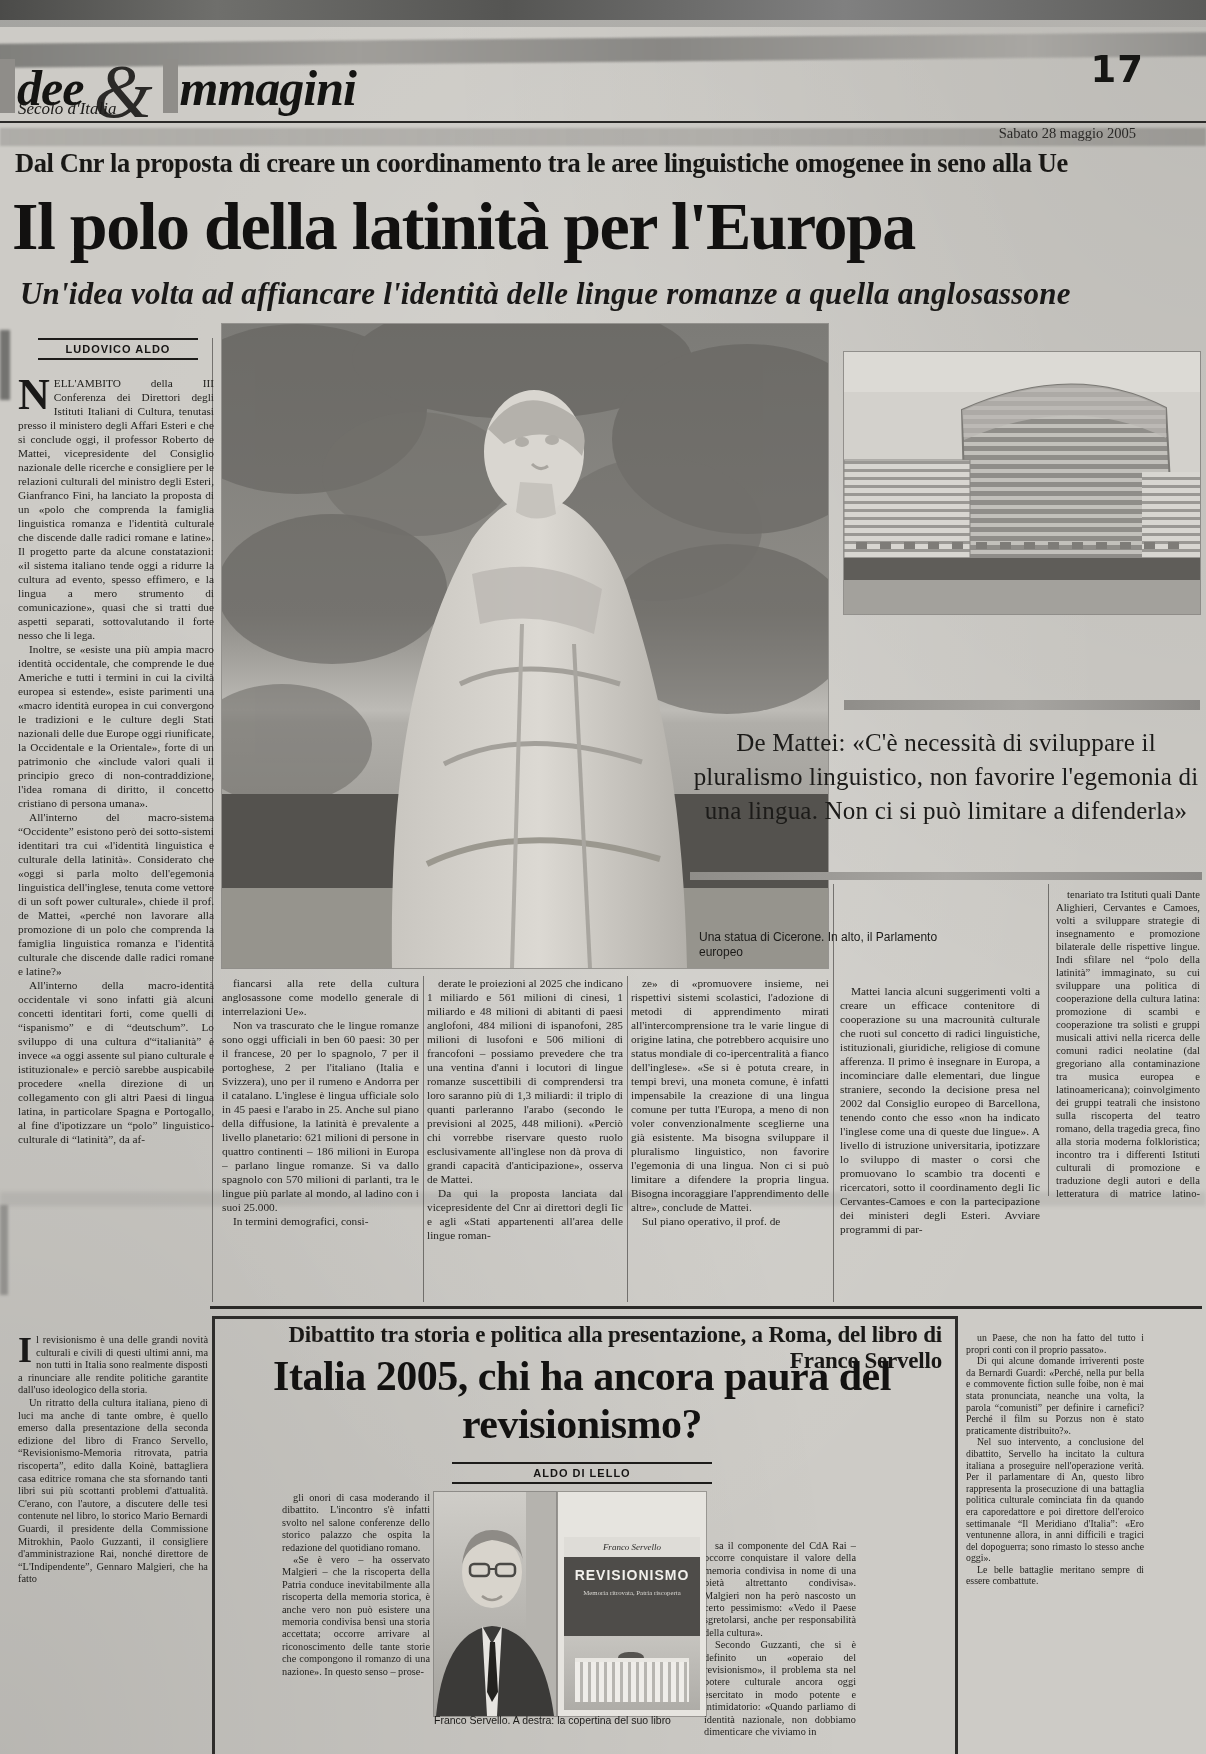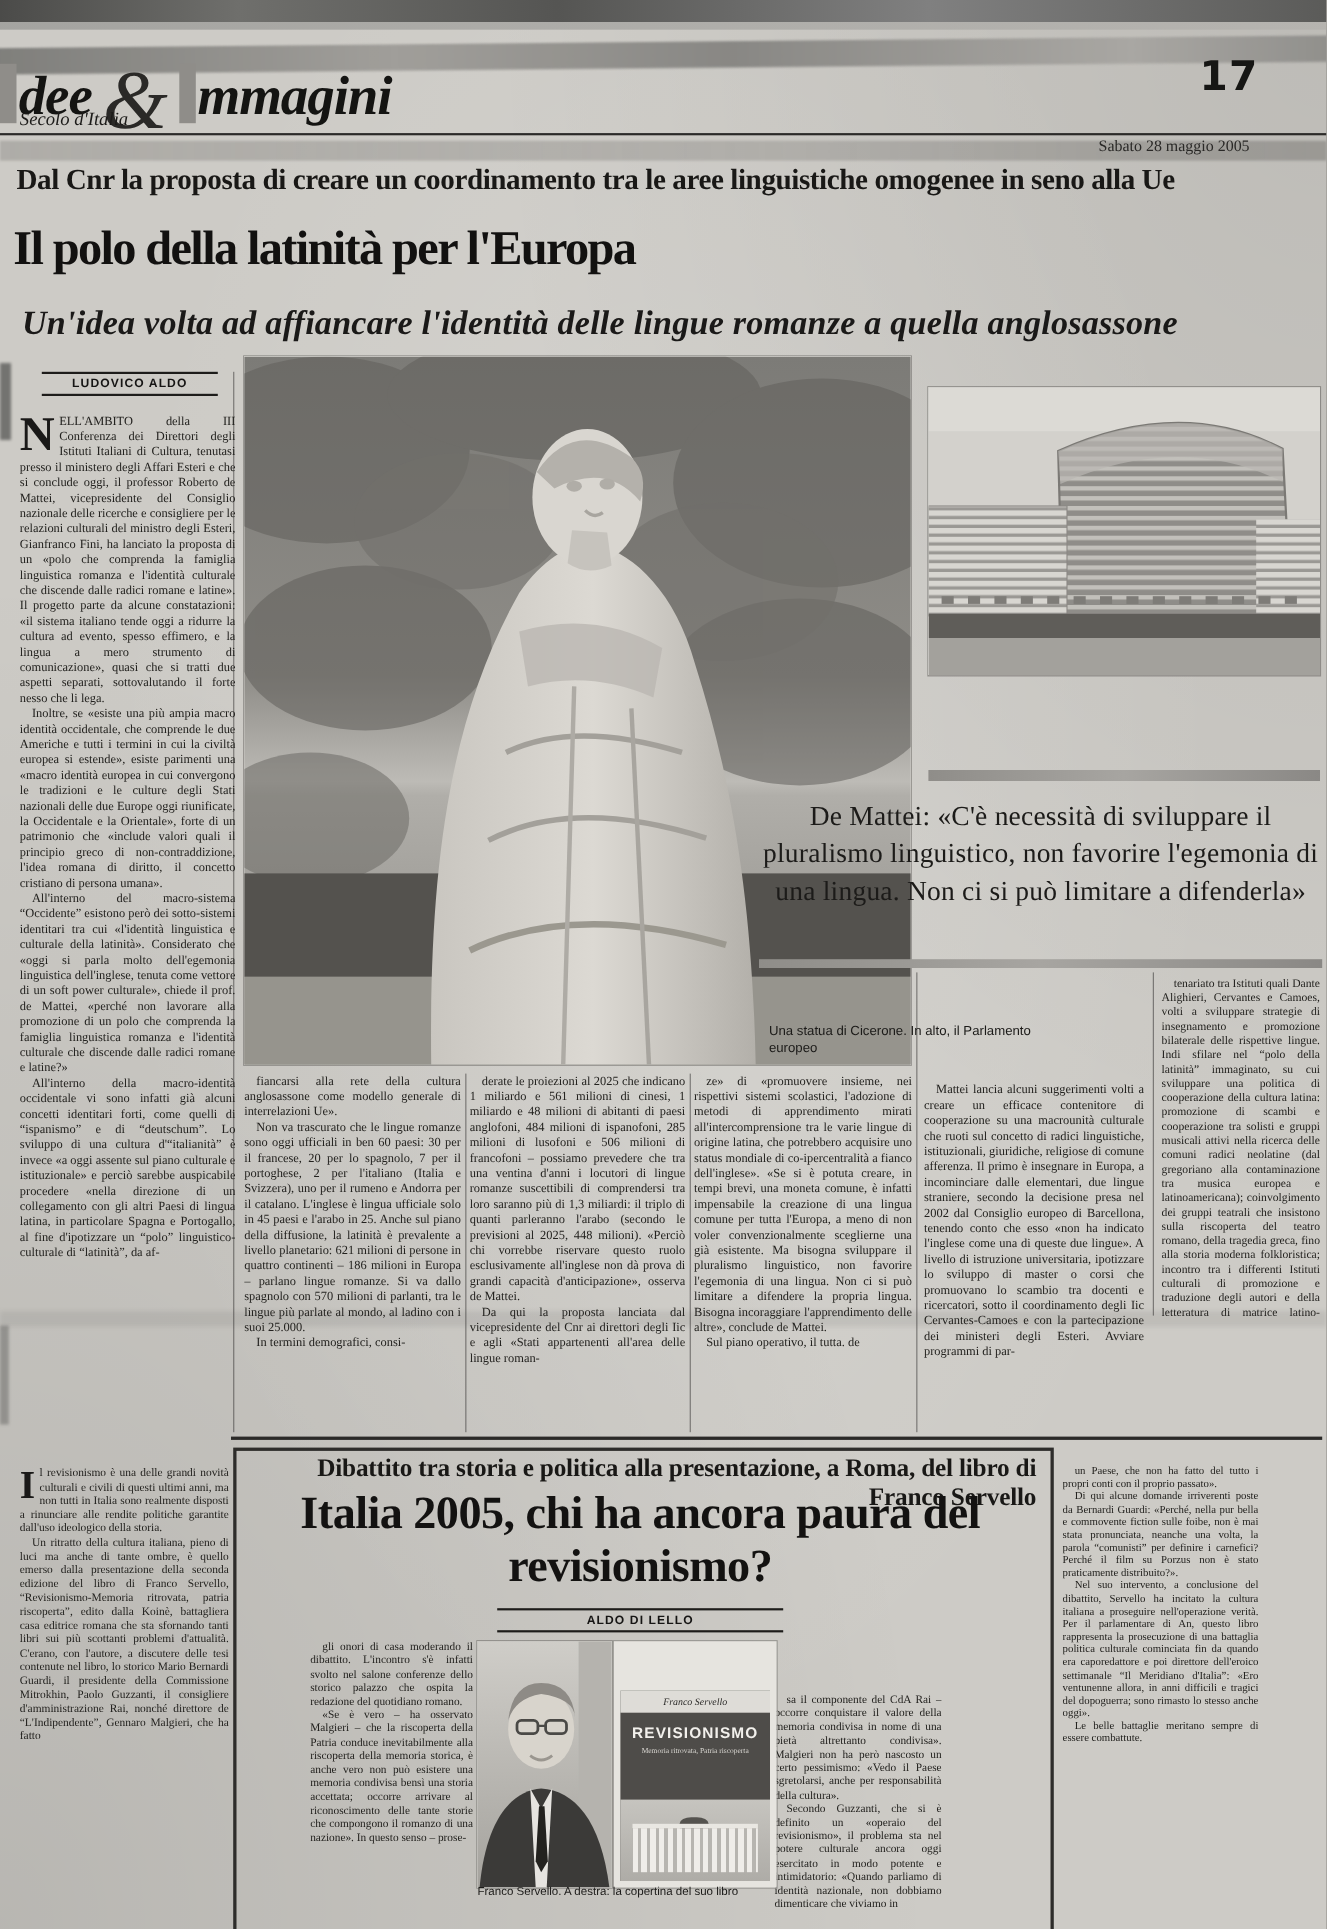--- a/index.html
+++ b/index.html
@@ -30,21 +30,21 @@
   .masthead{left:0;top:48px;width:1206px;height:78px;text-align:left;}
   .mh-inner{display:inline-block;white-space:nowrap;}
   .mh-bar{display:inline-block;width:15px;height:54px;background:#8f8d89;vertical-align:-8px;margin-right:2px;}
   .mh-word{font-style:italic;font-weight:bold;font-size:50px;letter-spacing:-1px;color:#141412;}
   .mh-amp{font-style:italic;font-size:76px;color:#2a2927;vertical-align:-12px;margin:0 10px;font-weight:normal;}
   .pageno{right:62px;top:48px;font-family:"DejaVu Sans",sans-serif;font-weight:bold;font-size:37px;color:#161614;letter-spacing:1px;}
   .paper-name{left:18px;top:99px;font-weight:normal;font-style:italic;font-size:17px;color:#1c1b19;}
   .issue-date{right:70px;top:125px;font-size:14.5px;color:#2a2927;}
   
   .kicker1{left:15px;top:148px;width:1176px;font-size:26.5px;font-weight:bold;letter-spacing:-.4px;color:#191816;}
-  .headline1{left:12px;top:178px;width:1190px;font-size:44px;font-weight:bold;letter-spacing:-1.5px;line-height:96px;color:#121110;}
+  .headline1{left:12px;top:178px;width:1190px;font-size:68px;font-weight:bold;letter-spacing:-1.5px;line-height:96px;color:#121110;}
   .subhead1{left:20px;top:276px;width:1180px;font-size:31px;font-style:italic;font-weight:bold;letter-spacing:.2px;color:#1a1918;}
   .bylinebox{border-top:2px solid #1d1c1a;border-bottom:2px solid #1d1c1a;text-align:center;
     font-family:"Liberation Sans",sans-serif;font-weight:bold;font-size:11px;letter-spacing:1px;padding:3px 0;color:#161514;}
   .byline1{left:38px;top:338px;width:160px;}
   
   .col{position:absolute;text-align:justify;color:#23221f;overflow:hidden;
     font-size:11.3px;line-height:14px;}
   .col p{margin:0;text-indent:11px;}
   .col p.lead{text-indent:0;}
   .dropcap{float:left;font-size:44px;line-height:34px;font-weight:bold;padding:2px 4px 0 0;color:#1a1918;}
@@ -214,21 +214,21 @@
       <p>fiancarsi alla rete della cultura anglosassone come modello generale di interrelazioni Ue».</p>
       <p>Non va trascurato che le lingue romanze sono oggi ufficiali in ben 60 paesi: 30 per il francese, 20 per lo spagnolo, 7 per il portoghese, 2 per l'italiano (Italia e Svizzera), uno per il rumeno e Andorra per il catalano. L'inglese è lingua ufficiale solo in 45 paesi e l'arabo in 25. Anche sul piano della diffusione, la latinità è prevalente a livello planetario: 621 milioni di persone in quattro continenti – 186 milioni in Europa – parlano lingue romanze. Si va dallo spagnolo con 570 milioni di parlanti, tra le lingue più parlate al mondo, al ladino con i suoi 25.000.</p>
       <p>In termini demografici, consi-</p>
     </div>
   <div class="col" style="left:427px;top:976px;width:196px;height:326px;">
       <p>derate le proiezioni al 2025 che indicano 1 miliardo e 561 milioni di cinesi, 1 miliardo e 48 milioni di abitanti di paesi anglofoni, 484 milioni di ispanofoni, 285 milioni di lusofoni e 506 milioni di francofoni – possiamo prevedere che tra una ventina d'anni i locutori di lingue romanze suscettibili di comprendersi tra loro saranno più di 1,3 miliardi: il triplo di quanti parleranno l'arabo (secondo le previsioni al 2025, 448 milioni). «Perciò chi vorrebbe riservare questo ruolo esclusivamente all'inglese non dà prova di grandi capacità d'anticipazione», osserva de Mattei.</p>
       <p>Da qui la proposta lanciata dal vicepresidente del Cnr ai direttori degli Iic e agli «Stati appartenenti all'area delle lingue roman-</p>
     </div>
   <div class="col" style="left:631px;top:976px;width:198px;height:326px;">
       <p>ze» di «promuovere insieme, nei rispettivi sistemi scolastici, l'adozione di metodi di apprendimento mirati all'intercomprensione tra le varie lingue di origine latina, che potrebbero acquisire uno status mondiale di co-ipercentralità a fianco dell'inglese». «Se si è potuta creare, in tempi brevi, una moneta comune, è infatti impensabile la creazione di una lingua comune per tutta l'Europa, a meno di non voler convenzionalmente sceglierne una già esistente. Ma bisogna sviluppare il pluralismo linguistico, non favorire l'egemonia di una lingua. Non ci si può limitare a difendere la propria lingua. Bisogna incoraggiare l'apprendimento delle altre», conclude de Mattei.</p>
-      <p>Sul piano operativo, il tutta. de</p>
+      <p>Sul piano operativo, il prof. de</p>
     </div>
   <div class="col" style="left:840px;top:984px;width:200px;height:318px;">
       <p>Mattei lancia alcuni suggerimenti volti a creare un efficace contenitore di cooperazione su una macrounità culturale che ruoti sul concetto di radici linguistiche, istituzionali, giuridiche, religiose di comune afferenza. Il primo è insegnare in Europa, a incominciare dalle elementari, due lingue straniere, secondo la decisione presa nel 2002 dal Consiglio europeo di Barcellona, tenendo conto che esso «non ha indicato l'inglese come una di queste due lingue». A livello di istruzione universitaria, ipotizzare lo sviluppo di master o corsi che promuovano lo scambio tra docenti e ricercatori, sotto il coordinamento degli Iic Cervantes-Camoes e con la partecipazione dei ministeri degli Esteri. Avviare programmi di par-</p>
     </div>
   <div class="col" style="left:1056px;top:888px;width:144px;height:312px;font-size:10.6px;line-height:13px;">
       <p>tenariato tra Istituti quali Dante Alighieri, Cervantes e Camoes, volti a sviluppare strategie di insegnamento e promozione bilaterale delle rispettive lingue. Indi sfilare nel “polo della latinità” immaginato, su cui sviluppare una politica di cooperazione della cultura latina: promozione di scambi e cooperazione tra solisti e gruppi musicali attivi nella ricerca delle comuni radici neolatine (dal gregoriano alla contaminazione tra musica europea e latinoamericana); coinvolgimento dei gruppi teatrali che insistono sulla riscoperta del teatro romano, della tragedia greca, fino alla storia moderna folkloristica; incontro tra i differenti Istituti culturali di promozione e traduzione degli autori e della letteratura di matrice latino-mediterranea. Ultimo, ma non meno importante, lo sviluppo delle radici latino-cristiane dell'Europa culturale, che risiede nello ius commune, o ius gentium.</p>
     </div>
 
   <div class="abs rule-h" style="left:210px;top:1306px;width:992px;height:3px;"></div>
   <div class="abs box2"></div>

